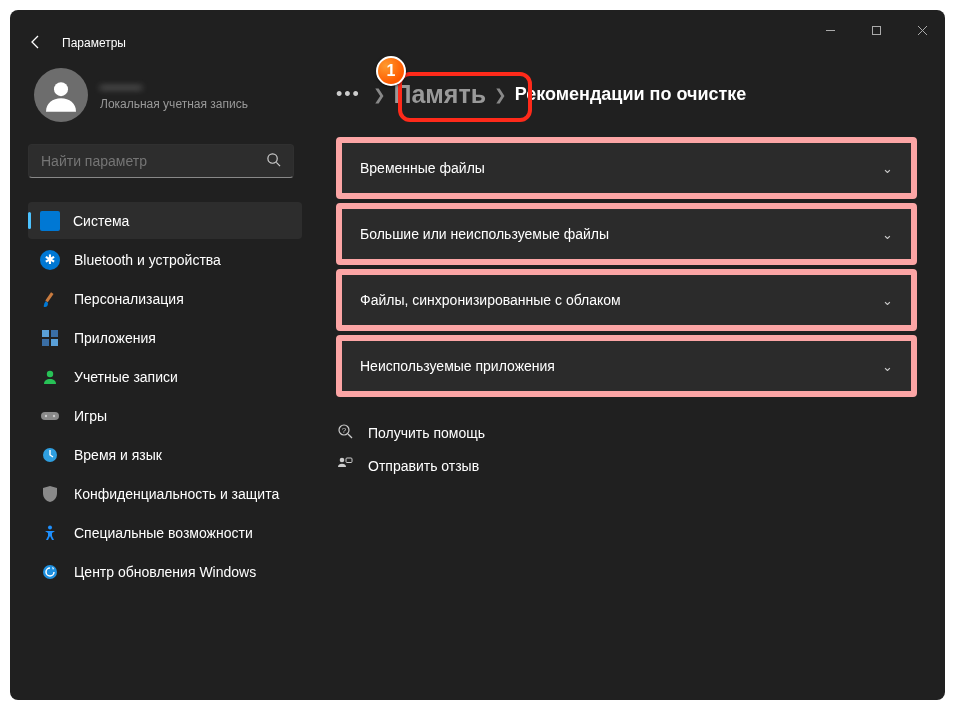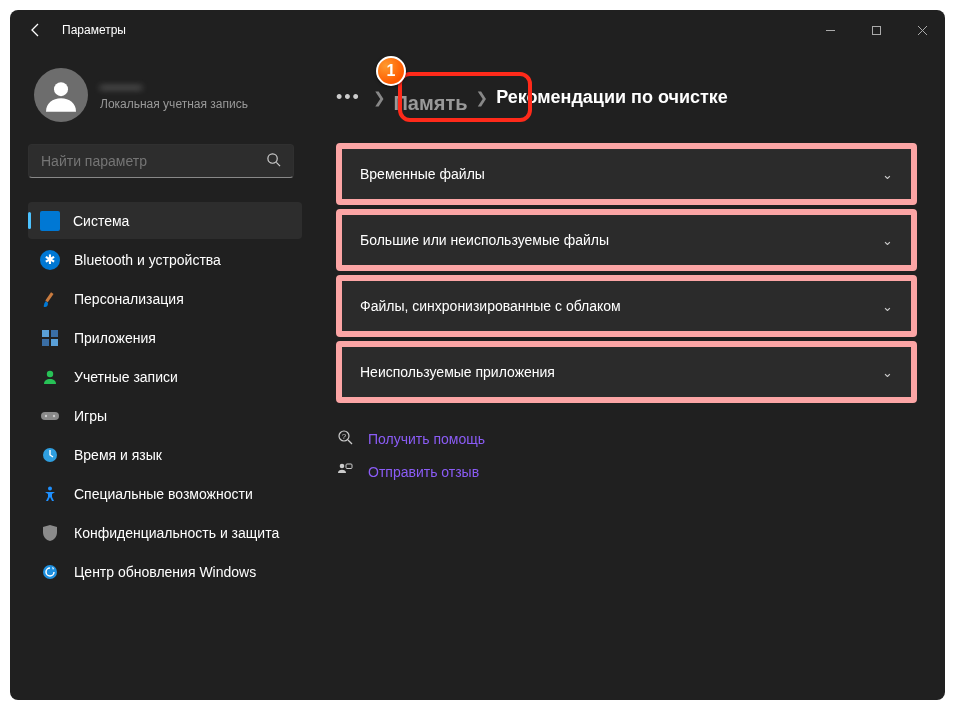--- a/index.html
+++ b/index.html
@@ -1,18 +1,18 @@
 <!DOCTYPE html>
 <html><head>
 <meta charset="utf-8">
 <style>
   * { margin:0; padding:0; box-sizing:border-box; font-family:"Segoe UI",Arial,sans-serif; }
   body { background:#fff; width:955px; height:712px; position:relative; }
   .window { position:absolute; left:10px; top:10px; width:935px; height:690px; background:#202020; border-radius:8px; overflow:hidden; color:#fff; }
-  .titlebar { height:40px; display:flex; align-items:center; padding-left:18px; }
+  .titlebar { height:40px; display:flex; align-items:flex-end; padding-left:18px; }
   .back-btn { width:16px; height:16px; display:flex; align-items:center; justify-content:center; color:#fff; font-size:15px; margin-right:18px; cursor:pointer; }
   .title { font-size:12px; }
   .win-controls { margin-left:auto; display:flex; }
   .win-btn { width:46px; height:40px; display:flex; align-items:center; justify-content:center; color:#aaa; font-size:12px; }
   .win-btn svg { width:11px; height:11px; }
   .content { display:flex; height:calc(100% - 40px); }
   .sidebar { width:300px; padding:18px 8px 25px 18px; display:flex; flex-direction:column; }
   .user-row { display:flex; align-items:center; gap:12px; margin-bottom:22px; padding-left:6px; }
   .avatar { width:54px; height:54px; border-radius:50%; background:#6d6d6d; display:flex; align-items:center; justify-content:center; }
   .avatar svg { width:40px; height:40px; fill:#fff; }
@@ -23,28 +23,28 @@
   .search-icon { color:#ccc; font-size:14px; }
   .nav { display:flex; flex-direction:column; gap:2px; }
   .nav-item { height:37px; display:flex; align-items:center; gap:14px; padding-left:12px; border-radius:4px; font-size:14px; cursor:pointer; position:relative; }
   .nav-item.selected { background:#2d2d2d;gap:13px; }
   .nav-item.selected::before { content:""; position:absolute; left:0; top:10px; bottom:10px; width:3px; background:#4cc2ff; border-radius:2px; }
   .nav-icon { width:20px; height:20px; display:flex; align-items:center; justify-content:center; border-radius:3px; font-size:13px; }
   .main { flex:1; padding:30px 28px 20px 26px; overflow-y:auto; }
   .breadcrumb { display:flex; align-items:center; gap:8px; margin-bottom:28px; flex-wrap:nowrap; }
   .bc-more { font-size:18px; letter-spacing:2px; color:#ccc; margin-right:4px;}
   .bc-sep { color:#888; font-size:15px; }
-  .bc-link { font-size:20px; font-weight:600; color:#999; cursor:pointer;margin-top:12px; }
+  .bc-link { font-size:25px; font-weight:600; color:#999; cursor:pointer; }
   .bc-current { font-size:18px; font-weight:600; color:#fff; white-space:nowrap; }
   .section { background:#2b2b2b; border:6px solid #fca5a5; border-radius:4px; height:62px; display:flex; align-items:center; padding:0 18px; margin-bottom:4px; font-size:14px; cursor:pointer; }
   .section .chev { margin-left:auto; color:#ccc; font-size:13px; }
   .links { margin-top:26px; display:flex; flex-direction:column; gap:14px; }
   .link-row { display:flex; align-items:center; gap:14px; font-size:14px; }
   .link-row .li-icon { width:18px; color:#ccc; text-align:center; font-size:14px; }
-  .link-row a { color:#8b5cf6; text-decoration:none; cursor:pointer; }
+  .link-row a { color:#ffffff; text-decoration:none; cursor:pointer; }
   
   .highlight { position:absolute; border:4px solid #ff2a1a; border-radius:12px; pointer-events:none; }
   .step-badge { position:absolute; width:30px; height:30px; border-radius:50%; background:radial-gradient(circle at 30% 30%,#ff9a2e,#ff5a00 70%); border:2px solid #fff; color:#fff; font-weight:700; font-size:16px; display:flex; align-items:center; justify-content:center; box-shadow:0 1px 3px rgba(0,0,0,.6); }
 </style>
 </head>
 <body>
 
 <div class="window">
 
   <div class="titlebar">
@@ -156,34 +156,34 @@
           <span class="nav-icon">
             <svg width="16" height="16" viewBox="0 0 16 16">
                 <circle cx="8" cy="8" r="7" fill="#2f9fe0"></circle>
                 <path d="M8 3v5l3 2" stroke="#fff" stroke-width="1.4" fill="none"></path>
               </svg>
           </span>
           <span>Время и язык</span>
         </div>
         <div class="nav-item">
           <span class="nav-icon">
+            <svg width="14" height="16" viewBox="0 0 14 16" fill="#8a8a8a">
+                <path d="M7 0l7 2v5c0 5-3 8-7 9-4-1-7-4-7-9V2z"></path>
+              </svg>
+          </span>
+          <span>Конфиденциальность и защита</span>
+        </div>
+        <div class="nav-item">
+          <span class="nav-icon">
             <svg width="16" height="16" viewBox="0 0 16 16" fill="#1e90ff">
                 <circle cx="8" cy="2.5" r="2"></circle>
                 <path d="M3 6h10l-3 2v3l2 4h-2l-2-4-2 4H4l2-4V8z"></path>
               </svg>
           </span>
           <span>Специальные возможности</span>
-        </div>
-        <div class="nav-item">
-          <span class="nav-icon">
-            <svg width="14" height="16" viewBox="0 0 14 16" fill="#8a8a8a">
-                <path d="M7 0l7 2v5c0 5-3 8-7 9-4-1-7-4-7-9V2z"></path>
-              </svg>
-          </span>
-          <span>Конфиденциальность и защита</span>
         </div>
         <div class="nav-item">
           <span class="nav-icon">
             <svg width="16" height="16" viewBox="0 0 16 16">
                 <circle cx="8" cy="8" r="7" fill="#1e90e0"></circle>
                 <path d="M8 4a4 4 0 1 0 4 4" stroke="#fff" stroke-width="1.5" fill="none"></path>
                 <path d="M10 3l2 1-1 2z" fill="#fff"></path>
               </svg>
           </span>
           <span>Центр обновления Windows</span>

